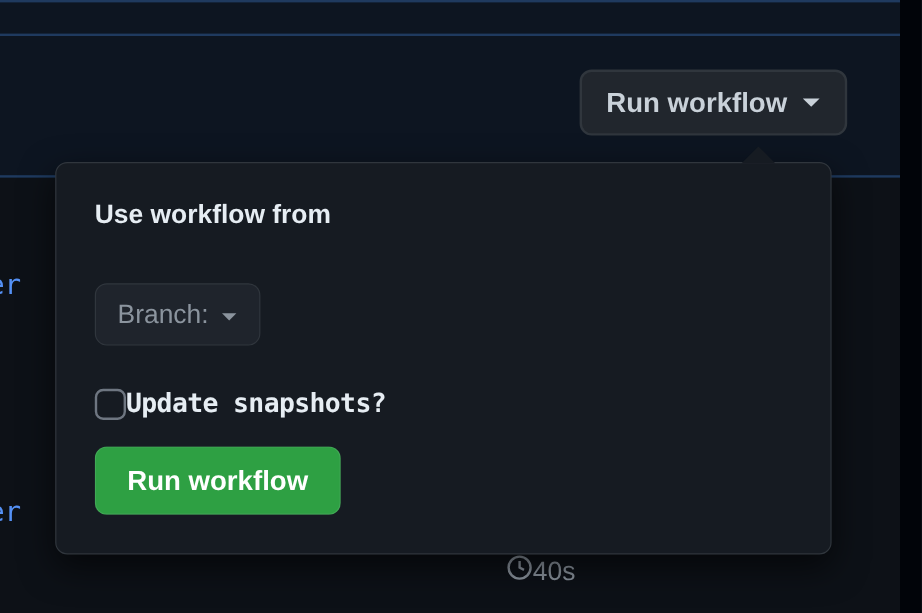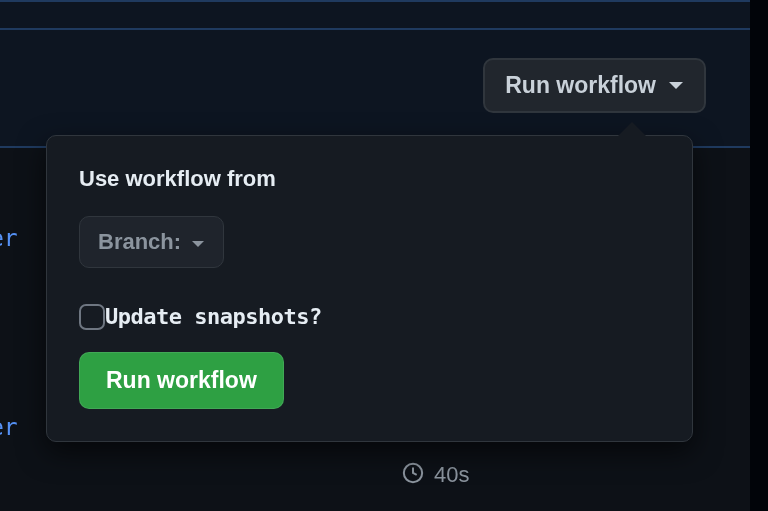--- a/index.html
+++ b/index.html
@@ -110,34 +110,34 @@
       height: 0;
       border-left: 14px solid transparent;
       border-right: 14px solid transparent;
       border-bottom: 14px solid #161b22;
     }
     
     .panel-heading {
       color: #e6edf3;
       font-size: 22px;
       font-weight: 700;
-      margin-bottom: 24px;
+      margin-bottom: 44px;
     }
     
     .branch-selector {
       display: inline-flex;
       align-items: center;
       gap: 10px;
       background: #1f242c;
       border: 1.5px solid #30363d;
       border-radius: 10px;
       padding: 12px 18px;
       color: #8b949e;
       font-size: 22px;
-      font-weight: 700;
+      font-weight: 400;
       cursor: pointer;
       margin-bottom: 36px;
     }
     
     .checkbox-row {
       display: flex;
       align-items: flex-start;
       margin-bottom: 22px;
     }
     
@@ -168,24 +168,23 @@
       color: #ffffff;
       font-size: 23px;
       font-weight: 600;
       cursor: pointer;
       display: inline-block;
     }
     
     .duration-row {
       position: absolute;
       top: 462px;
-      left: 402px;
+      left: 422px;
       display: flex;
       align-items: center;
-      gap: 10px;
       color: #8b949e;
     }
     
     .duration-text {
       font-size: 22px;
       font-weight: 500;
     }
   </style>
 </head>
 <body>

